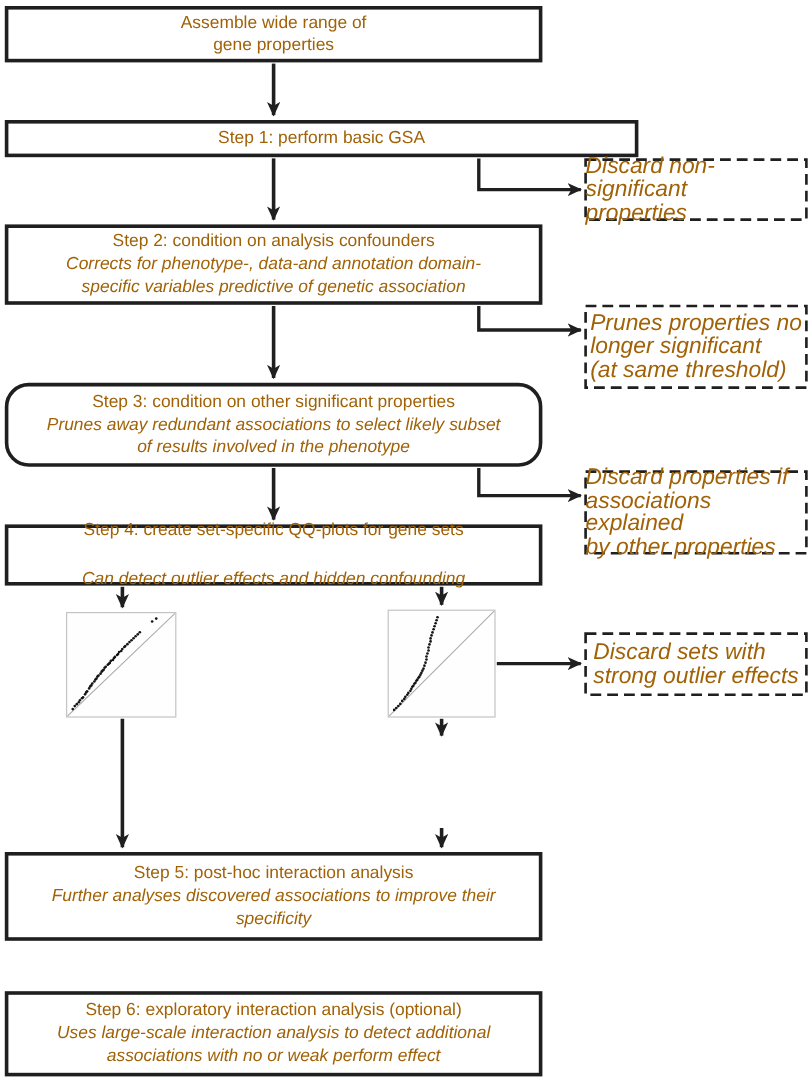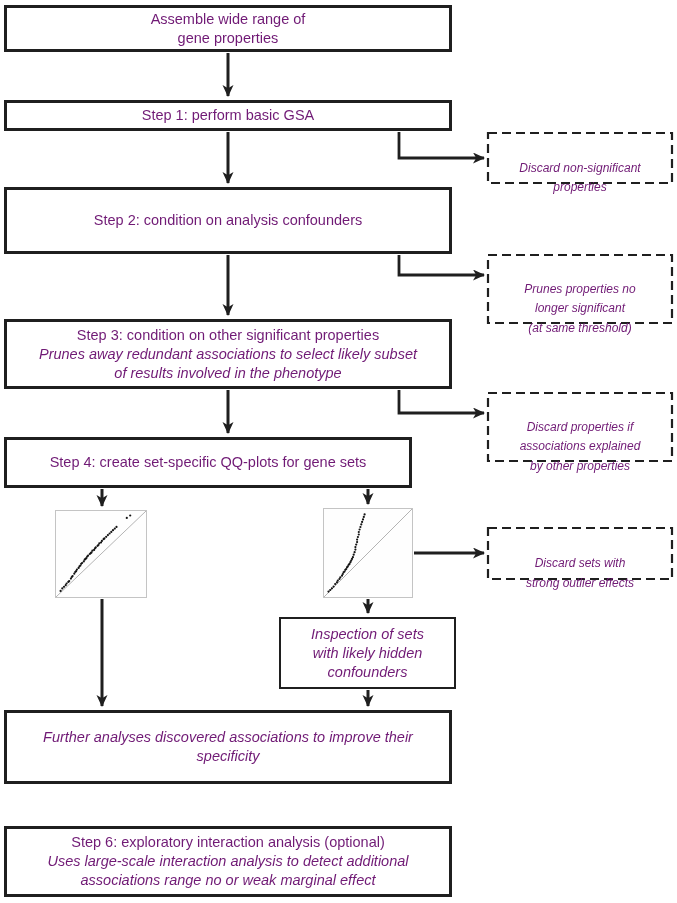--- a/index.html
+++ b/index.html
@@ -1,34 +1,34 @@
 <!DOCTYPE html>
 <html><head>
 <meta charset="utf-8">
 <style>
   html,body{margin:0;padding:0;background:#ffffff;}
   .canvas{
     position:relative;width:677px;height:903px;background:#ffffff;
-    font-family:"Liberation Sans","DejaVu Sans",sans-serif;color:#701a75;
+    font-family:"Liberation Sans","DejaVu Sans",sans-serif;color:#a16207;
     overflow:hidden;
   }
   .overlay{position:absolute;left:0;top:0;width:677px;height:903px;}
   .box{
     position:absolute;box-sizing:border-box;border:3px solid #1f1f1f;background:#ffffff;
     display:flex;flex-direction:column;align-items:center;justify-content:center;
     text-align:center;font-size:14.5px;line-height:19px;
   }
   .box .title{white-space:pre-line;font-style:normal;}
   .box .desc{white-space:pre-line;font-style:italic;}
   .box .desc:empty{display:none;}
   .thinbox{border-width:2.5px;}
   .discard{
     position:absolute;box-sizing:border-box;background:transparent;
-    display:flex;align-items:center;justify-content:center;text-align:center;
-    font-size:12px;line-height:19.5px;font-style:italic;white-space:pre-line;margin-top:20px;
+    display:flex;align-items:center;justify-content:center;text-align:left;
+    font-size:19px;line-height:19.5px;font-style:italic;white-space:pre-line;
   }
   .qq{
     position:absolute;box-sizing:border-box;border:1px solid #c4c4c4;background:#fefefe;
   }
   .qq svg{display:block;width:100%;height:100%;}
 </style>
 </head>
 <body>
 
 <div class="canvas">
@@ -66,54 +66,53 @@
       <path d="M414,553 L484,553" marker-end="url(#ah)"></path>
     </g>
   </svg>
 
   <div class="box" style="left:4px;top:5px;width:448px;height:47px;">
     <div class="title">Assemble wide range of
 gene properties</div>
 
   </div>
 
-  <div class="box" style="left:4px;top:100px;width:448px;height:31px;">
+  <div class="box" style="left:4px;top:100px;width:528px;height:31px;">
     <div class="title">Step 1: perform basic GSA</div>
 
   </div>
 
   <div class="box" style="left:4px;top:187px;width:448px;height:67px;">
     <div class="title">Step 2: condition on analysis confounders</div>
-  </div>
-
-  <div class="box" style="left:4px;top:319px;width:448px;height:70px;">
+    <div class="desc">Corrects for phenotype-, data-and annotation domain-
+specific variables predictive of genetic association</div>
+  </div>
+
+  <div class="box" style="left:4px;top:319px;width:448px;height:70px;border-radius:20px;">
     <div class="title">Step 3: condition on other significant properties</div>
     <div class="desc">Prunes away redundant associations to select likely subset
 of results involved in the phenotype</div>
   </div>
 
-  <div class="box" style="left:4px;top:437px;width:408px;height:51px;gap:22px;">
+  <div class="box" style="left:4px;top:437px;width:448px;height:51px;gap:22px;">
     <div class="title">Step 4: create set-specific QQ-plots for gene sets</div>
-  </div>
-
-  <div class="box thinbox" style="left:279px;top:617px;width:177px;height:72px;">
-    <div class="desc">Inspection of sets
-with likely hidden
-confounders</div>
-  </div>
+    <div class="desc">Can detect outlier effects and hidden confounding</div>
+  </div>
+
 
   <div class="box" style="left:4px;top:710px;width:448px;height:74px;">
+    <div class="title">Step 5: post-hoc interaction analysis</div>
     <div class="desc">Further analyses discovered associations to improve their
 specificity</div>
   </div>
 
   <div class="box" style="left:4px;top:826px;width:448px;height:71px;">
     <div class="title">Step 6: exploratory interaction analysis (optional)</div>
     <div class="desc">Uses large-scale interaction analysis to detect additional
-associations range no or weak marginal effect</div>
+associations with no or weak perform effect</div>
   </div>
 
   <div class="discard" style="left:488px;top:133px;width:184px;height:50px;">Discard non-significant
 properties</div>
   <div class="discard" style="left:488px;top:255px;width:184px;height:68px;">Prunes properties no
 longer significant
 (at same threshold)</div>
   <div class="discard" style="left:488px;top:393px;width:184px;height:68px;">Discard properties if
 associations explained
 by other properties</div>

